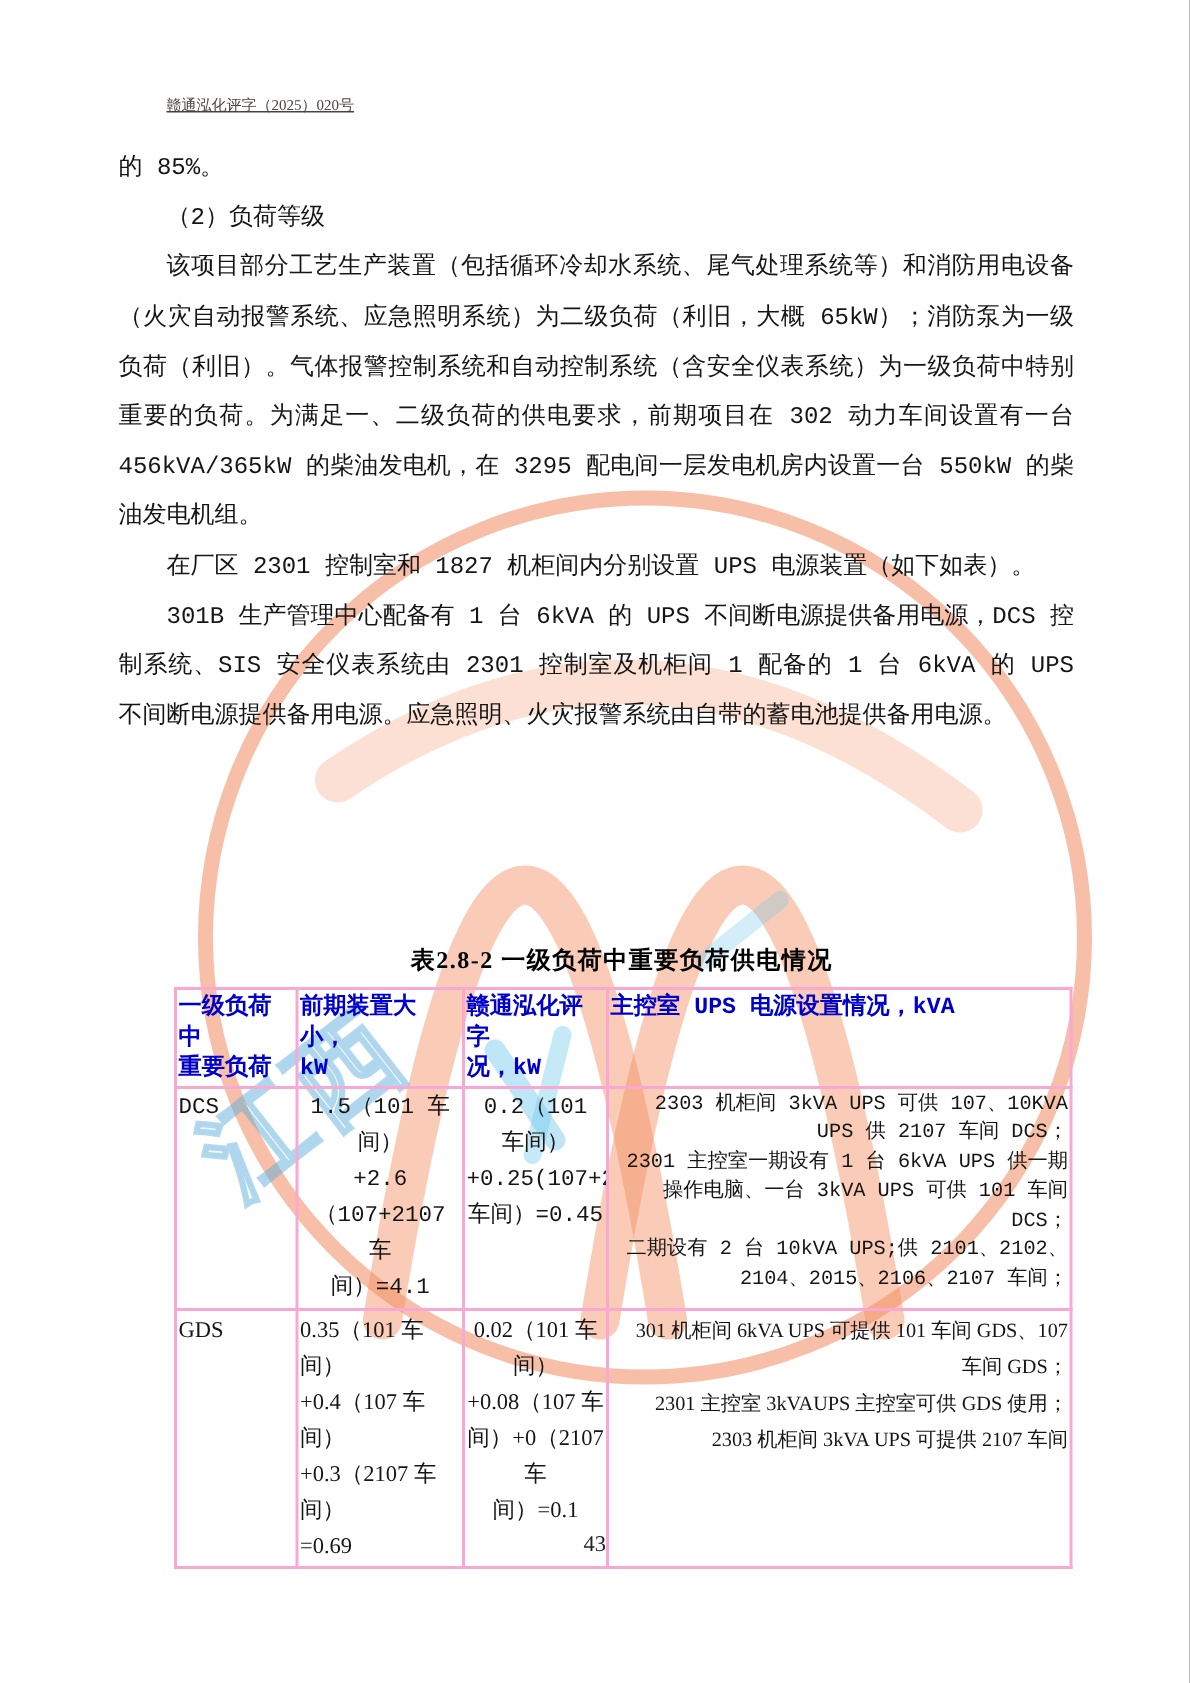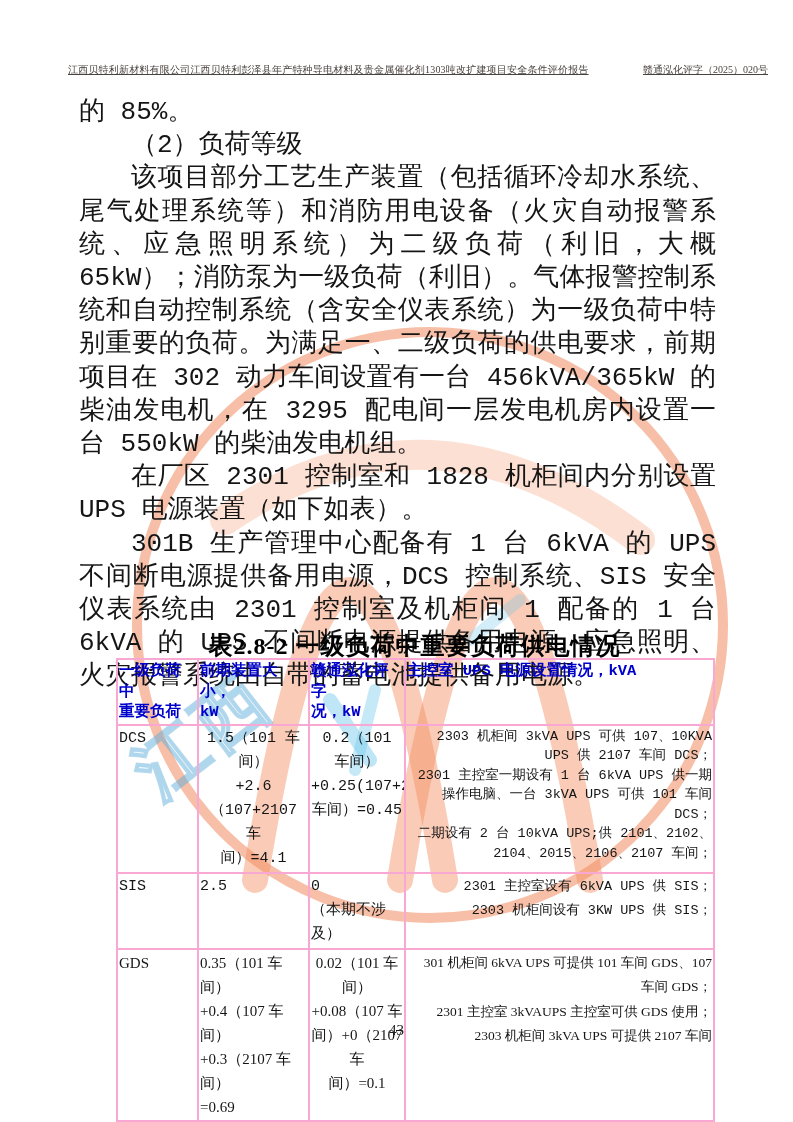--- a/index.html
+++ b/index.html
@@ -23,29 +23,29 @@
     position:absolute; left:68px; top:63px; width:700px;
     display:flex; justify-content:space-between; align-items:flex-end;
     font-size:10px; color:#4a423e; z-index:2;
   }
   .doc-header span { text-decoration:underline; white-space:nowrap; }
   .hdr-left { letter-spacing:0.2px; }
   .hdr-right { margin-left:14px;padding-left:29px; }
   
   .body-text {
     position:absolute; left:79px; top:96px; width:637px; z-index:1;
-    font-size:26px; line-height:33.2px; text-align:justify;
+    font-size:16px; line-height:33.2px; text-align:justify;
     font-family:"Liberation Mono","Liberation Serif",serif;
   }
   .body-text p { margin:0; }
   .body-text p.indent { text-indent:2em; }
   
   .table-title {
     position:absolute; left:116px; top:630px; width:597px; z-index:1;
-    text-align:center; font-weight:bold; font-size:24px; color:#000;
+    text-align:center; font-weight:bold; font-size:16px; color:#000;
     font-family:"Liberation Serif", serif; letter-spacing:1px;
   }
   table.load-table {
     position:absolute; left:116px; top:658px; width:597px; z-index:1;
     border-collapse:collapse; table-layout:fixed;
     font-family:"Liberation Mono","Liberation Serif",serif;
   }
   table.load-table th, table.load-table td {
     border:2px solid #f9a8d4; vertical-align:top; overflow:hidden;
     white-space:pre-line; padding:1px 1px;
@@ -81,29 +81,28 @@
       <path d="M 400 880 Q 495 300 590 880" fill="none" stroke="rgba(243,142,96,0.45)" stroke-width="26" stroke-linecap="round"></path>
       <path d="M 225 520 Q 430 380 640 540" fill="none" stroke="rgba(246,166,128,0.35)" stroke-width="30" stroke-linecap="round"></path>
       <path d="M 330 700 L 370 760" stroke="rgba(110,200,235,0.45)" stroke-width="14" stroke-linecap="round"></path>
       <path d="M 375 690 L 355 770" stroke="rgba(110,200,235,0.40)" stroke-width="12" stroke-linecap="round"></path>
       <path d="M 470 640 L 520 600" stroke="rgba(110,200,235,0.30)" stroke-width="12" stroke-linecap="round"></path>
     </svg>
     <div class="wm-text">江西</div>
   </div>
 
   <div class="doc-header">
-    <span class="hdr-left">江西贝特利新材料有限公司江西贝特利彭泽县年产特种导电材料及贵金属催化剂1303吨改扩建项目安全条件评价报告</span>
     <span class="hdr-right">赣通泓化评字（2025）020号</span>
   </div>
 
   <div class="body-text" id="paragraphs">
       <p class="">的 85%。</p>
       <p class="indent">（2）负荷等级</p>
       <p class="indent">该项目部分工艺生产装置（包括循环冷却水系统、尾气处理系统等）和消防用电设备（火灾自动报警系统、应急照明系统）为二级负荷（利旧，大概 65kW）；消防泵为一级负荷（利旧）。气体报警控制系统和自动控制系统（含安全仪表系统）为一级负荷中特别重要的负荷。为满足一、二级负荷的供电要求，前期项目在 302 动力车间设置有一台 456kVA/365kW 的柴油发电机，在 3295 配电间一层发电机房内设置一台 550kW 的柴油发电机组。</p>
-      <p class="indent">在厂区 2301 控制室和 1828 机柜间内分别设置 UPS 电源装置（如下如表）。</p>
+      <p class="indent">在厂区 2301 控制室和 1827 机柜间内分别设置 UPS 电源装置（如下如表）。</p>
       <p class="indent">301B 生产管理中心配备有 1 台 6kVA 的 UPS 不间断电源提供备用电源，DCS 控制系统、SIS 安全仪表系统由 2301 控制室及机柜间 1 配备的 1 台 6kVA 的 UPS 不间断电源提供备用电源。应急照明、火灾报警系统由自带的蓄电池提供备用电源。</p>
     </div>
 
   <div class="table-title">表2.8-2 一级负荷中重要负荷供电情况</div>
 
   <table class="load-table">
     <colgroup>
       <col style="width:81px">
         <col style="width:111px">
         <col style="width:96px">
@@ -126,28 +125,20 @@
           <td>1.5（101 车间）
 +2.6（107+2107 车
 间）=4.1</td>
           <td>0.2（101 车间）
 +0.25(107+2107
 车间）=0.45</td>
           <td>2303 机柜间 3kVA UPS 可供 107、10KVA UPS 供 2107 车间 DCS；
 2301 主控室一期设有 1 台 6kVA UPS 供一期操作电脑、一台 3kVA UPS 可供 101 车间 DCS；
 二期设有 2 台 10kVA UPS;供 2101、2102、2104、2015、2106、2107 车间；</td>
         </tr>
-        <tr class="sis">
-          <td>SIS</td>
-          <td>2.5</td>
-          <td>0
-（本期不涉及）</td>
-          <td>2301 主控室设有 6kVA UPS 供 SIS；
-2303 机柜间设有 3KW UPS 供 SIS；</td>
-        </tr>
         <tr class="gds">
           <td>GDS</td>
           <td>0.35（101 车间）
 +0.4（107 车间）
 +0.3（2107 车间）
 =0.69</td>
           <td>0.02（101 车间）
 +0.08（107 车
 间）+0（2107 车
 间）=0.1</td>

